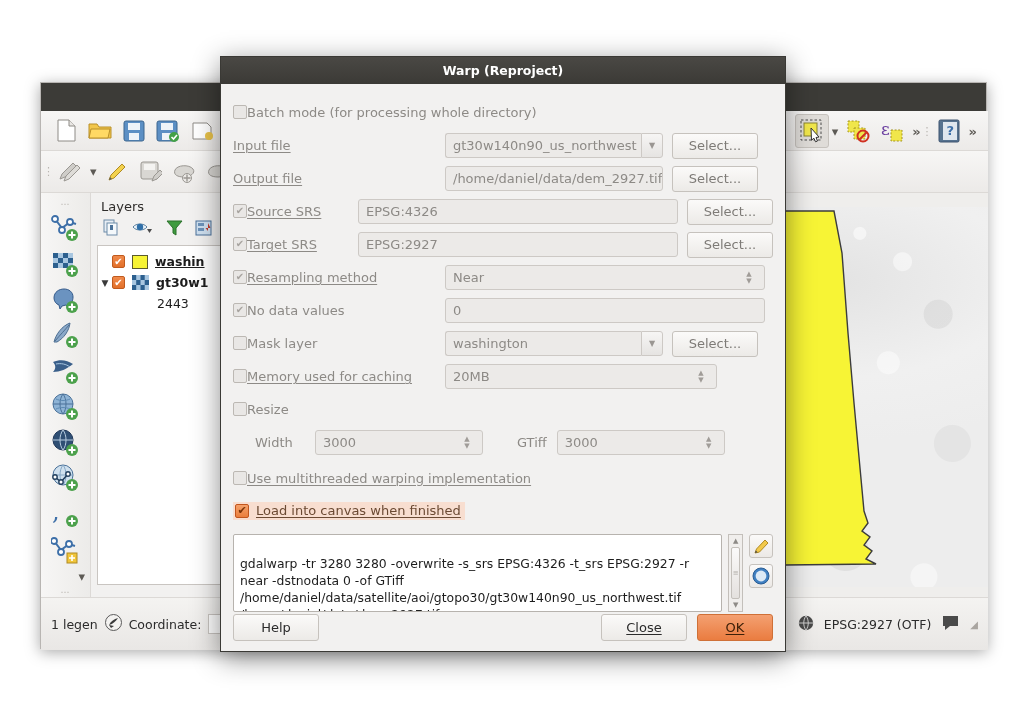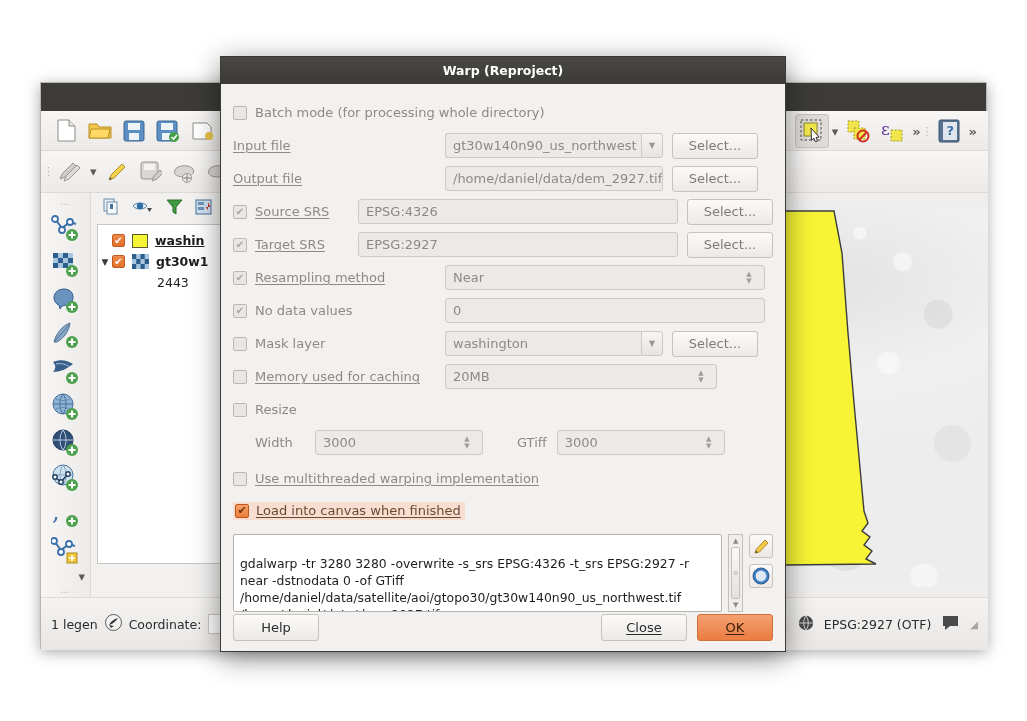--- a/index.html
+++ b/index.html
@@ -128,21 +128,21 @@
   }
   .dlg-titlebar {
     height: 27px; background: linear-gradient(#4a4844,#3b3a36);
     color:#ffffff; font-size: 12.5px; font-weight: bold;
     display:flex; align-items:center; justify-content:center;
   }
   .dlg-body { flex:1; padding: 12px 12px 10px 12px; position:relative; }
 
   .frow { display:flex; align-items:center; height: 33px; }
   .flabel {
-    width: 212px; display:flex; align-items:flex-end; gap:8px;
+    width: 212px; display:flex; align-items:flex-start; 
     font-size: 13px; color:#8d8a86;
   }
   .flabel.indent { padding-left: 22px; }
   .cbx {
     width: 14px; height: 14px; border:1px solid #bcb8b3; border-radius:2px;
     background:#e9e7e5; flex:none; display:inline-flex; align-items:center;
     justify-content:center; font-size:11px; color:#9c9894; line-height:1;
   }
   .cbx.checked::after { content:"✔"; font-size:10px; color:#a7a39f; }
   .ul { text-decoration: underline; text-decoration-thickness: 1px; text-underline-offset: 2px; }
@@ -439,20 +439,21 @@
               <circle cx="10" cy="16" r="3" fill="#fff" stroke="#3d6fa8" stroke-width="1.8"></circle>
               <rect x="16" y="17" width="10" height="10" fill="#f0c53a" stroke="#b08a22"></rect>
               <path d="M21 19v6M18 22h6" stroke="#fff" stroke-width="1.6"></path>
             </svg>
         </div>
         <span class="chev" style="align-self:flex-end;margin-right:2px;">▾</span>
         <div class="vgrip">⋯</div>
       </div>
 
       <div class="layers-panel">
+        <div class="layers-title">Layers</div>
         <div class="layers-tools">
           <span>
             <svg width="17" height="17" viewBox="0 0 17 17">
                 <rect x="1" y="1" width="10" height="12" fill="#e8eef5" stroke="#6d8ba8"></rect>
                 <rect x="4" y="4" width="10" height="12" fill="#f4f8fb" stroke="#6d8ba8"></rect>
                 <rect x="7" y="6" width="3" height="5" fill="#4a7199"></rect>
               </svg>
           </span>
           <span>
             <svg width="22" height="15" viewBox="0 0 22 15">

